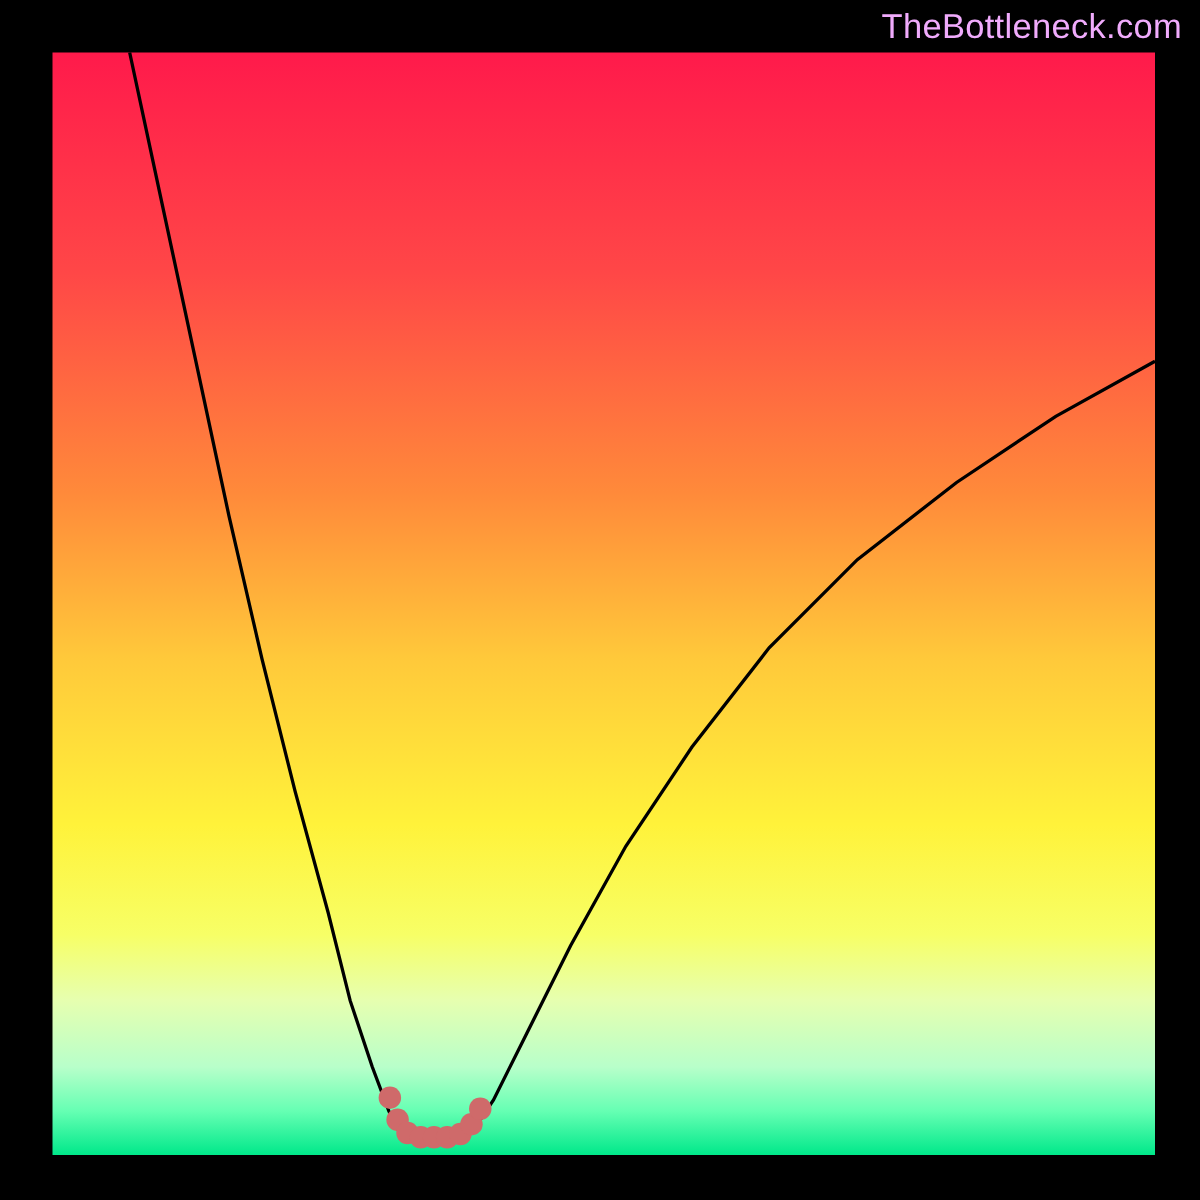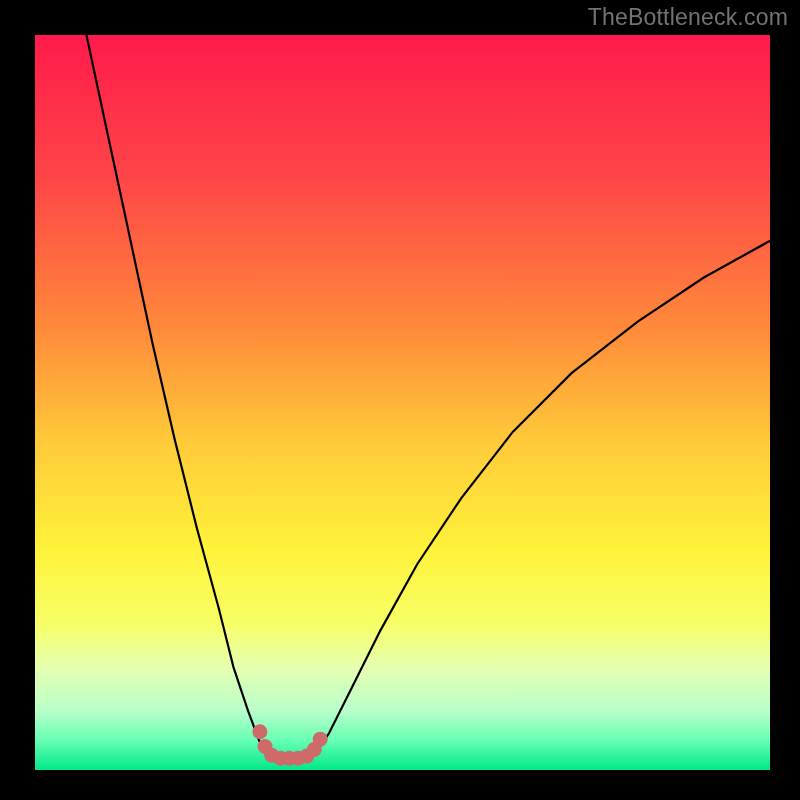--- a/index.html
+++ b/index.html
@@ -16,21 +16,21 @@
     left: 0;
     top: 0;
     width: 800px;
     height: 800px;
     background: #000;
   }
   .watermark {
     position: absolute;
     top: 4px;
     right: 12px;
-    color: #737373;
+    color: #f0abfc;
     font-size: 23px;
     letter-spacing: 0.2px;
     font-weight: 400;
   }
   svg {
     position: absolute;
     left: 0;
     top: 0;
   }
 </style>

